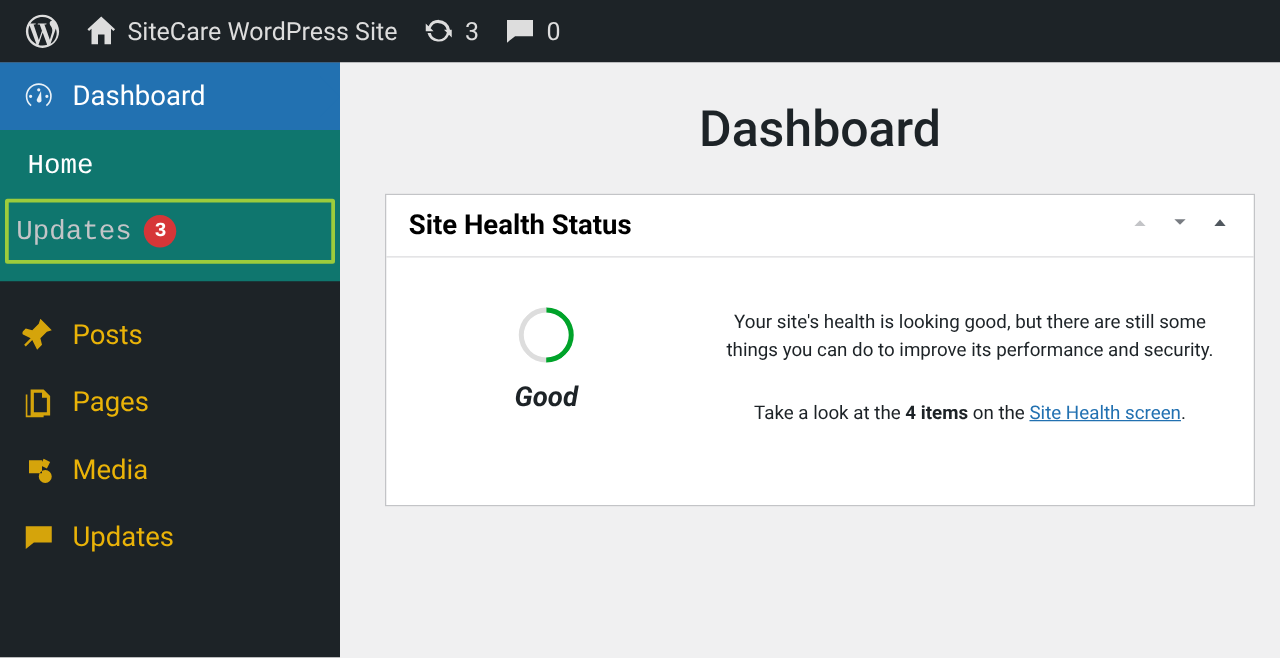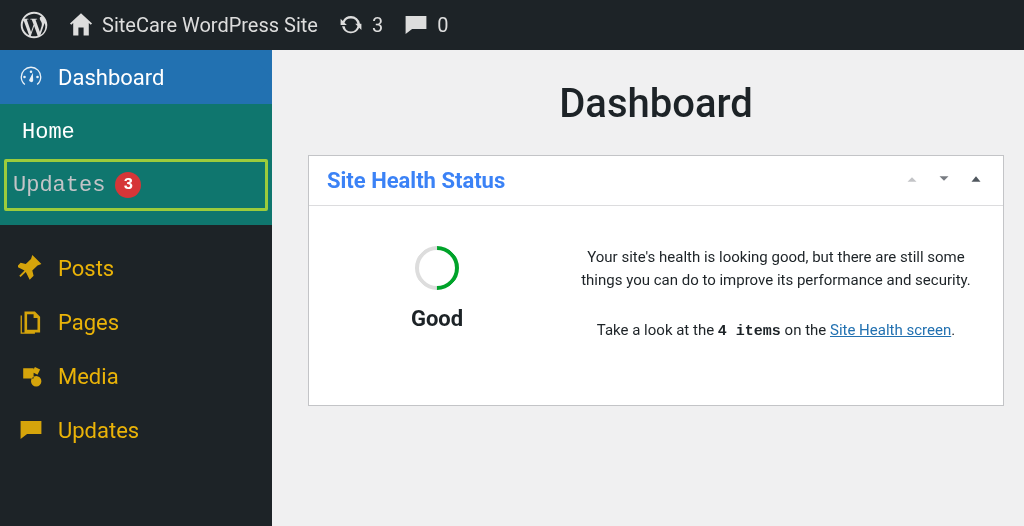--- a/index.html
+++ b/index.html
@@ -25,33 +25,33 @@
   .sub-item { padding: 10px 18px 10px 22px; font-size: 22px; color: #fff; cursor: pointer; display:flex; align-items:center; gap:10px;}
   .sub-item.updates { color: #c3c4c7; border: 3px solid #9ccc3c; border-radius: 2px; margin: 4px 4px 4px 4px; padding-left:6px;}
   .badge { display:inline-flex; align-items:center; justify-content:center; min-width:26px; height:26px; padding:0 6px; background:#d63638; color:#fff; border-radius:13px; font-size:16px; font-weight:600;}
   .sep { height: 16px; }
 
   .content { flex:1; padding: 30px 20px 20px 36px; background:#f0f0f1; overflow:hidden; }
   .page-title { font-size: 40px; font-weight: 500; color: #1d2327; margin-bottom: 28px; }
 
   .panel { background:#fff; border:1px solid #c3c4c7; }
   .panel-header { display:flex; align-items:center; justify-content:space-between; padding:12px 18px; border-bottom:1px solid #dcdcde; }
-  .panel-header h2 { font-size:22px; font-weight:700; color:#3b82f6; }
+  .panel-header h2 { font-size:22px; font-weight:700; color:#000000; }
   .panel-controls { display:flex; gap:14px; color:#787c82; }
   .panel-controls span { cursor:pointer; font-size:18px;}
   .panel-controls svg { width:18px; height:18px; fill:#787c82; }
 
   .panel-body { display:flex; gap:40px; padding: 40px 28px 36px 28px; }
   .gauge-wrap { width:200px; display:flex; flex-direction:column; align-items:center; gap:16px; }
   .gauge { width:44px; height:44px; border:4px solid #ddd; border-top-color:#00a32a; border-right-color:#00a32a; border-radius:50%; transform: rotate(45deg); }
-  .gauge-label { font-size:22px; font-weight:700; color:#1d2327; }
+  .gauge-label { font-size:22px; font-weight:700; color:#1d2327;font-style:italic; }
   .status-text { flex:1; font-size:15px; color:#1d2327; line-height:1.55; }
   .status-text p { margin-bottom: 26px; }
   .status-text a { color:#2271b1; text-decoration: underline; }
-  .status-text b { font-weight:700;font-family:Liberation Mono, monospace; }
+  .status-text b { font-weight:700; }
 </style>
 </head>
 <body>
 
 <div class="adminbar">
   <a class="ab-item wlogo">
     <svg viewBox="0 0 20 20">
         <path d="M10 .5C4.8.5.5 4.8.5 10S4.8 19.5 10 19.5 19.5 15.2 19.5 10 15.2.5 10 .5zM1.9 10c0-1.2.3-2.3.7-3.3l3.9 10.6C3.8 16 1.9 13.2 1.9 10zm8.1 8.1c-.8 0-1.6-.1-2.3-.3l2.4-7.1 2.5 6.9c0 .1 0 .1.1.1-.9.3-1.8.4-2.7.4zm1.1-11.9c.5 0 .9-.1.9-.1.4 0 .4-.7-.1-.6 0 0-1.3.1-2.2.1-.8 0-2.1-.1-2.1-.1-.4 0-.5.6-.1.6 0 0 .4.1.9.1l1.3 3.5L7.9 15 4.9 6.2c.5 0 .9-.1.9-.1.4 0 .4-.7-.1-.6 0 0-1.3.1-2.2.1h-.4C4.6 3.4 7.1 1.9 10 1.9c2.1 0 4.1.8 5.5 2.1h-.1c-.8 0-1.3.7-1.3 1.4 0 .7.4 1.2.8 1.9.3.5.7 1.2.7 2.2 0 .7-.2 1.6-.6 2.6l-.8 2.8-3.1-8.7zm6.2 1.6c.5 1 .8 2.1.8 3.3 0 2.6-1.4 4.9-3.5 6.1l2.5-7.2c.5-1.2.6-2.1.6-2.9 0-.3 0-.6-.1-.8l-.3 1.5z"></path>
       </svg>
   </a>

